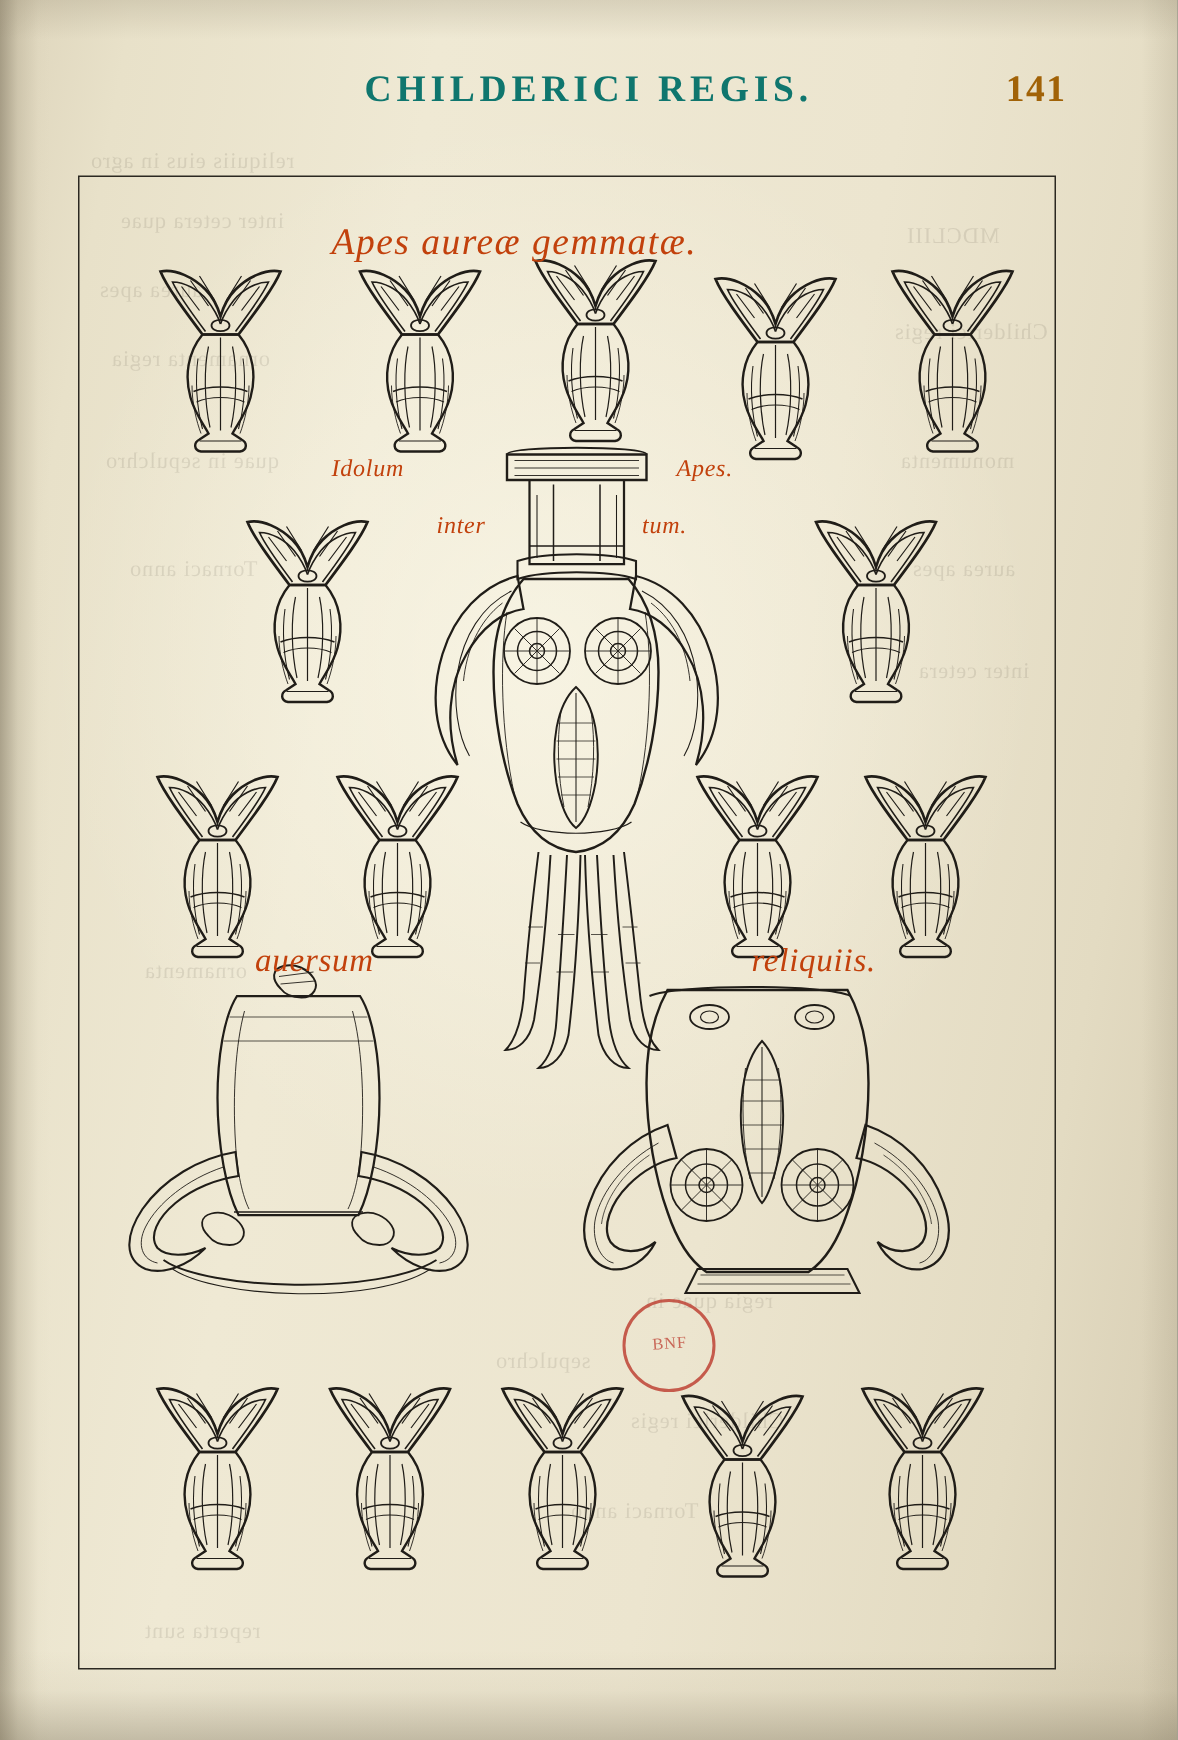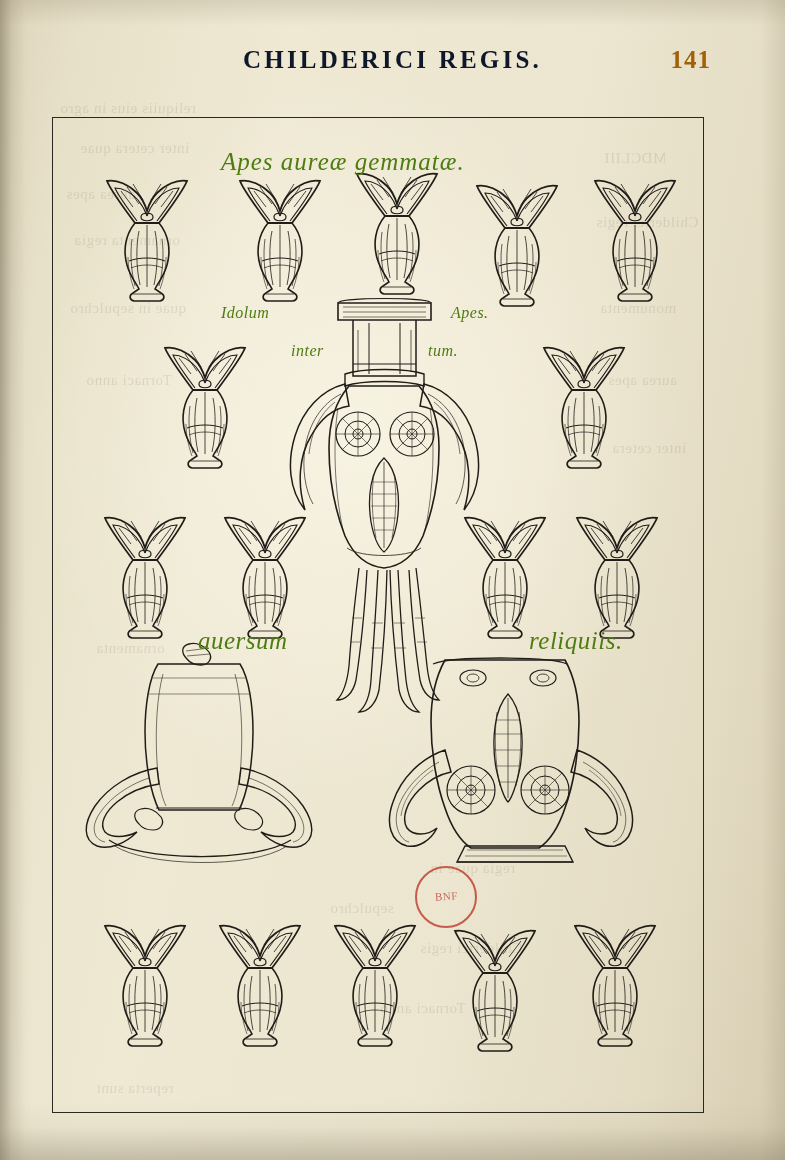--- a/index.html
+++ b/index.html
@@ -63,21 +63,21 @@
   
   .running-head {
     position: absolute;
     top: 46px;
     left: 0;
     right: 0;
     text-align: center;
     font-size: 25px;
     letter-spacing: 3.2px;
     font-weight: 700;
-    color: #0f172a;
+    color: #0f766e;
     font-family: "Liberation Serif", serif;
   }
   .folio {
     position: absolute;
     top: 46px;
     right: 74px;
     font-size: 25px;
     font-weight: 700;
     letter-spacing: 1px;
     color: #a16207;
@@ -95,26 +95,26 @@
   }
   .plate-inner {
     position: absolute;
     inset: 0;
   }
 
   .script {
     position: absolute;
     font-family: "Liberation Serif", serif;
     font-style: italic;
-    color: #4d7c0f;
+    color: #c2410c;
     white-space: nowrap;
   }
   .t-title { font-size: 25px; letter-spacing: 1px; }
   .t-sub   { font-size: 16px; letter-spacing: 0.5px; }
-  .t-cap   { font-size: 25px; letter-spacing: 0.5px; margin-left: 28px; }
+  .t-cap   { font-size: 22px; letter-spacing: 0.5px; }
   .stamp {
     position: absolute;
     left: 362px;
     top: 748px;
     width: 58px;
     height: 58px;
     border: 2px solid #c0483a;
     border-radius: 50%;
     opacity: 0.88;
     display: flex;

